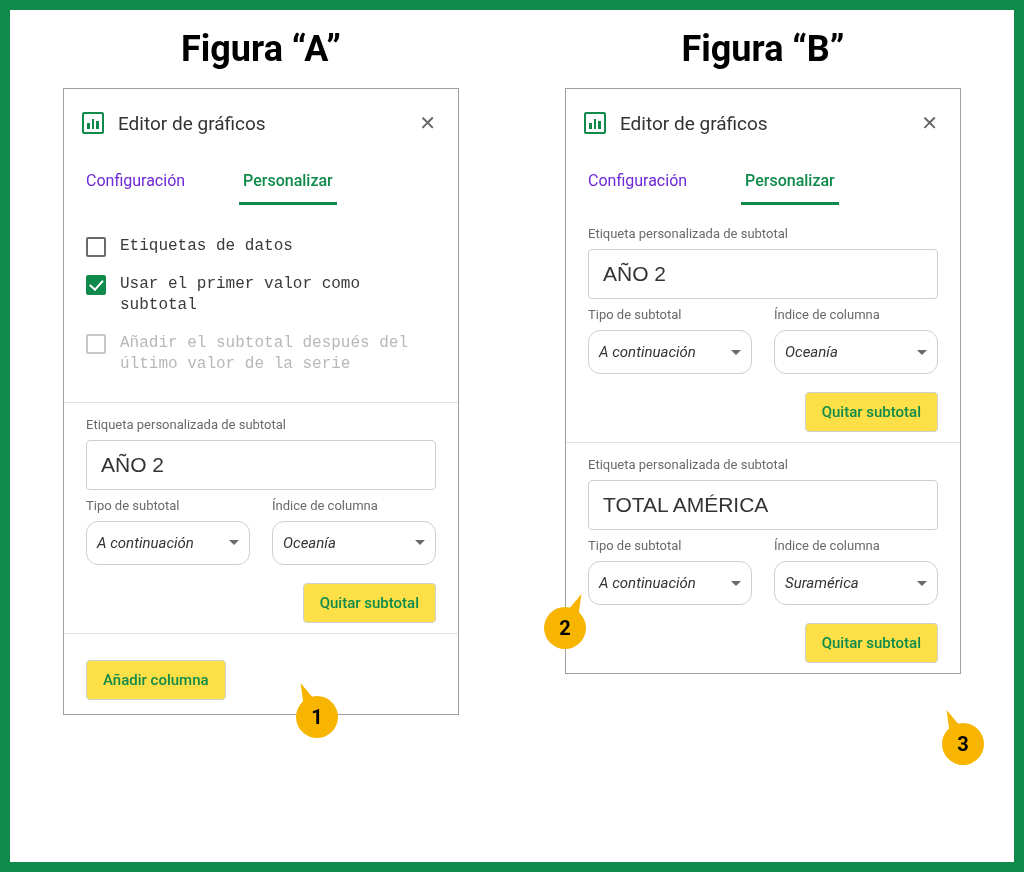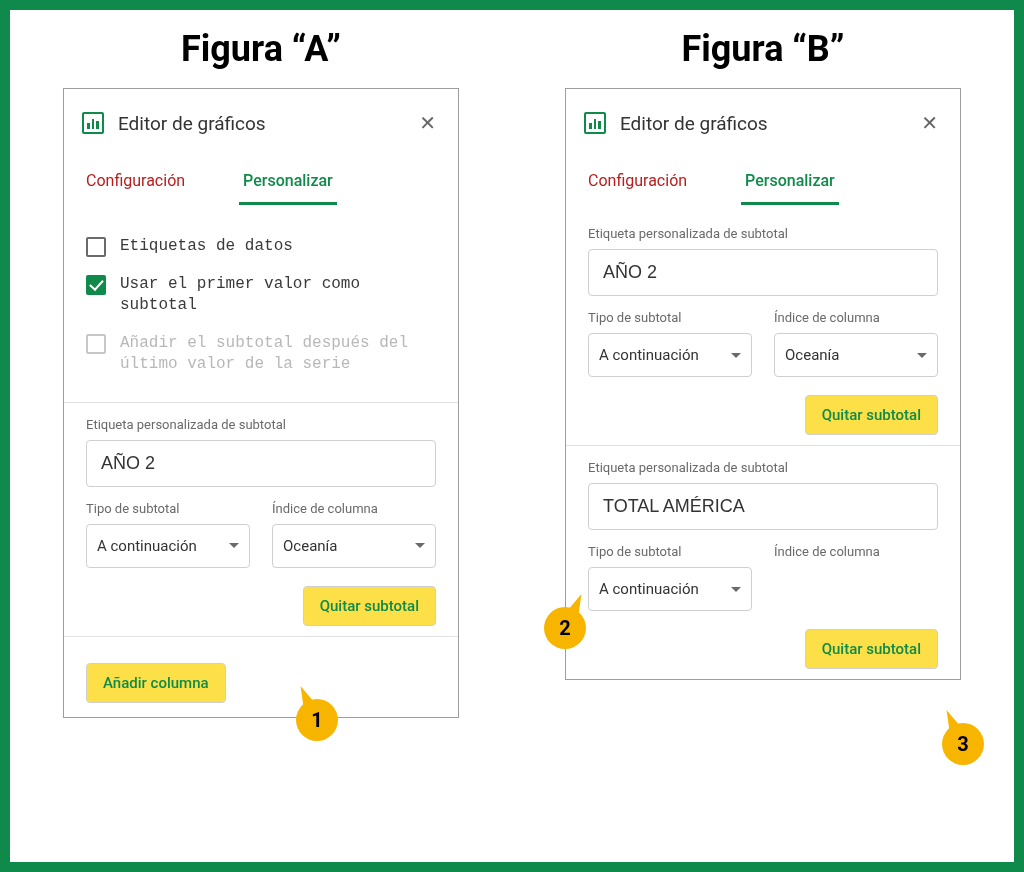--- a/index.html
+++ b/index.html
@@ -57,21 +57,21 @@
   .tabs {
     display: flex;
     padding: 0 18px;
     gap: 50px;
     border-bottom: 1px solid transparent;
     margin-top: 8px;
     margin-bottom: 6px;
   }
   .tab {
     font-size: 16px;
-    color: #b91c1c;
+    color: #6d28d9;
     padding: 10px 4px 12px 4px;
     cursor: pointer;
   }
   .tab.active {
     color: #0f8a4a;
     font-weight: 500;
     border-bottom: 3px solid #0f8a4a;
   }
   .section { padding: 14px 22px 10px 22px; }
   .divider { border-top: 1px solid #e2e2e2; }
@@ -93,34 +93,35 @@
     transform: rotate(-48deg) translate(1px,-1px);
   }
   .checkbox.disabled { border-color: #c7c7c7; }
   .check-row.disabled { color: #b8b8b8; }
   .field-label { font-size: 13px; color: #6a6a6a; margin-bottom: 8px; }
   .text-input {
     width: 100%;
     border: 1px solid #cfcfcf;
     border-radius: 4px;
     padding: 12px 14px;
-    font-size: 18px;
+    font-size: 21px;
     color: #333;
     background: #fff;
   }
-  .select-row { display: flex; gap: 22px; margin-top: 14px; }
+  .select-row { display: flex; gap: 22px; margin-top: 8px; }
   .select-col { flex: 1; }
   .select {
     border: 1px solid #cfcfcf;
-    border-radius: 4px;
+    border-radius: 12px;
     padding: 12px 10px;
     font-size: 15px;
     color: #333;
     display: flex; align-items: center; justify-content: space-between;
     cursor: pointer;
+    font-style: italic;
   }
   .caret {
     width: 0; height: 0;
     border-left: 5px solid transparent;
     border-right: 5px solid transparent;
     border-top: 5px solid #6a6a6a;
   }
   .btn-outline {
     display: inline-block;
     border: 1px solid #cfcfcf;
@@ -281,20 +282,24 @@
         <div class="select-row">
           <div class="select-col">
             <div class="field-label">Tipo de subtotal</div>
             <div class="select">
               <span>A continuación</span>
               <span class="caret"></span>
             </div>
           </div>
           <div class="select-col">
             <div class="field-label">Índice de columna</div>
+            <div class="select">
+              <span>Suramérica</span>
+              <span class="caret"></span>
+            </div>
           </div>
         </div>
         <div class="btn-row-right">
           <div class="btn-outline">Quitar subtotal</div>
         </div>
       </div>
 
       <div class="callout tail-tr" style="left:-22px; top:518px;">2</div>
       <div class="callout tail-tl" style="right:-24px; top:634px;">3</div>
     </div>

